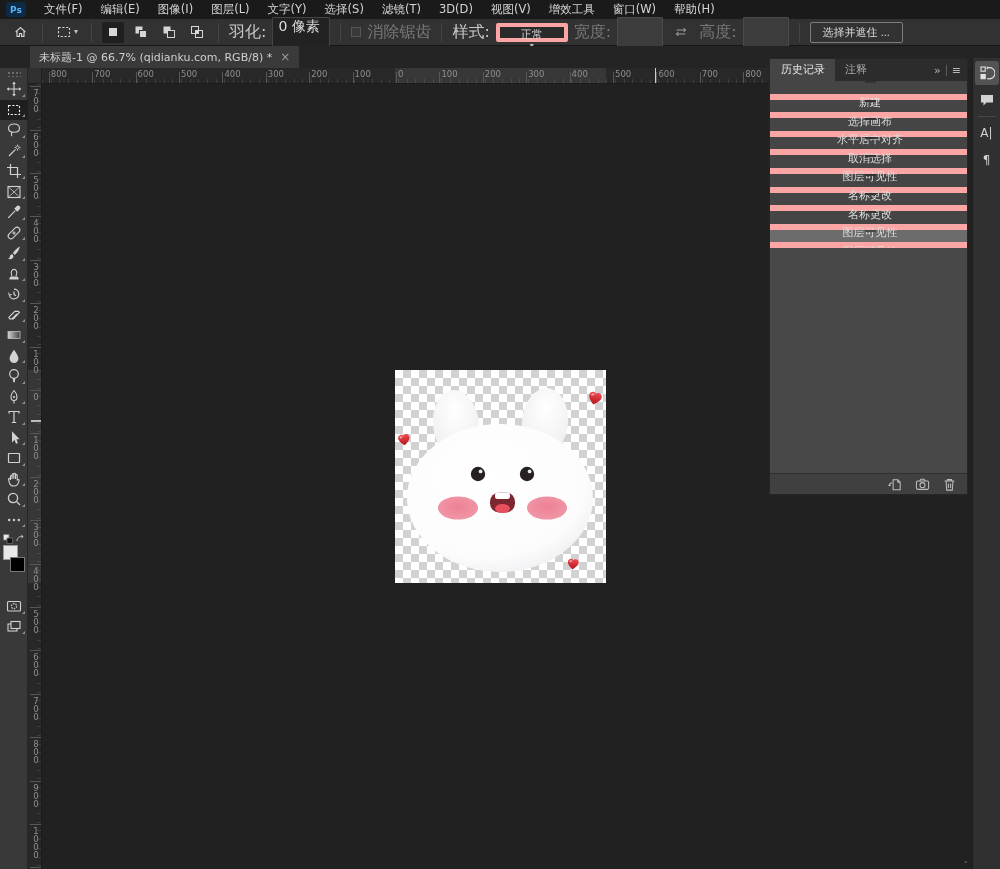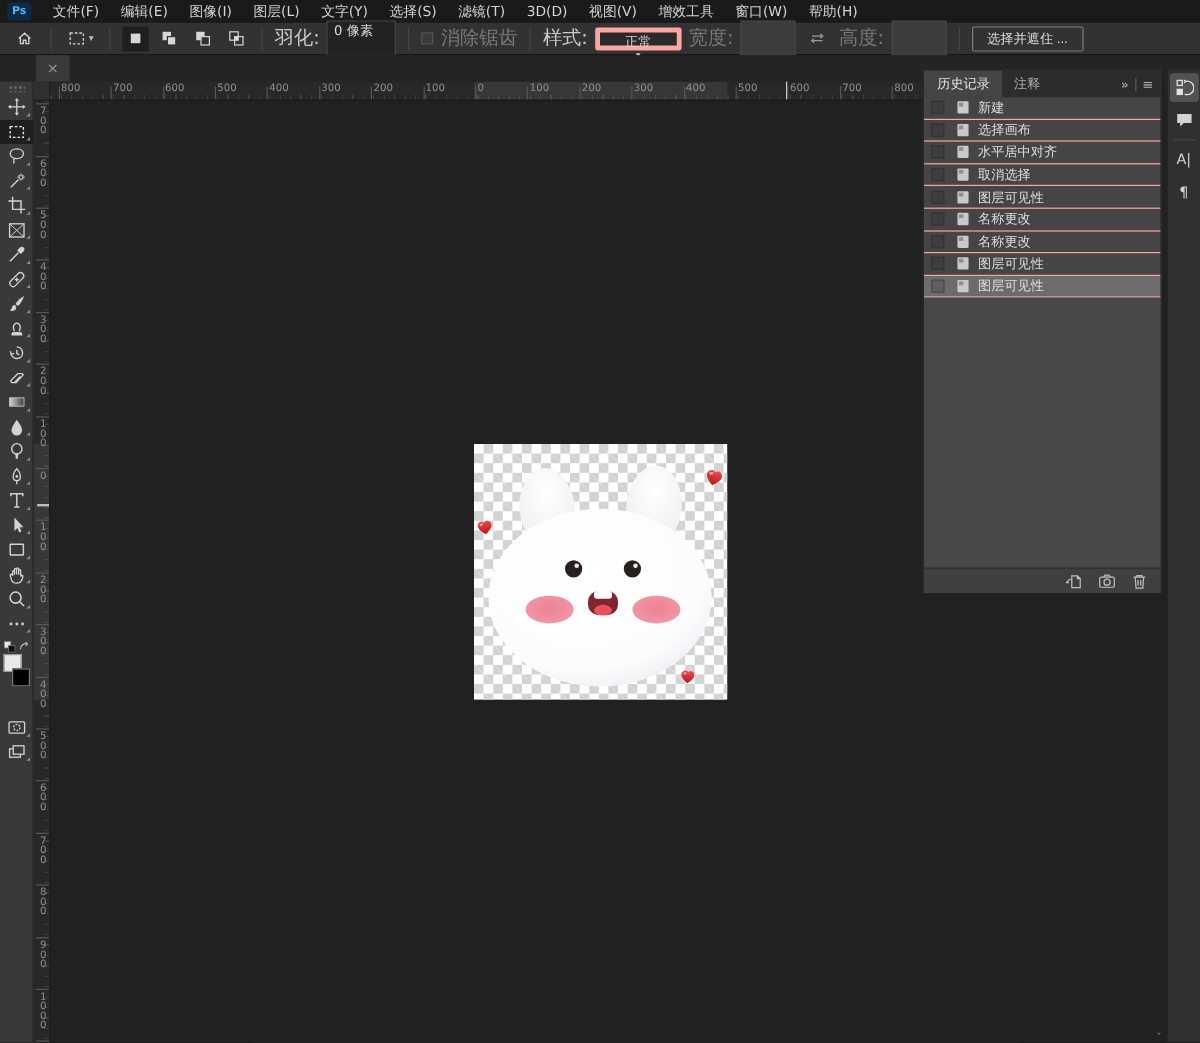--- a/index.html
+++ b/index.html
@@ -20,21 +20,21 @@
   .ob-sep { width:1px; height:19px; background:#454545; margin:0 4px; }
   .ob-icon-btn { width:24px; height:21px; display:flex; align-items:center; justify-content:center; border-radius:2px; }
   .ob-icon-btn svg { display:block; }
   .tool-preset { display:flex; align-items:center; gap:2px; padding:2px 3px; border-radius:2px; }
   .chev { color:#bdbdbd; font-size:8px; line-height:8px; }
   .bool-btn { width:22px; height:21px; display:flex; align-items:center; justify-content:center; border-radius:2px; }
   .bool-btn.active { background:#1f1f1f; }
   .ob-label { color:#c9c9c9; font-size:16px;text-align:right; }
   .ob-label.dim { color:#787878; }
   .ob-field { background:#222; border:1px solid #444; height:30px; min-width:58px; color:#dcdcdc;
-              font-size:11px; line-height:16px; padding:0 5px; border-radius:1px; }
+              font-size:14px; line-height:16px; padding:0 5px; border-radius:1px; }
   .ob-field.empty { min-width:46px; background:#3c3c3c; border-color:#4a4a4a; }
   .ob-check { width:10px; height:10px; border:1px solid #565656; background:#3a3a3a; display:inline-block; }
   .ob-select { background:#2a2a2a; border:4px solid #fca5a5; height:19px; min-width:72px; color:#d6d6d6;
                font-size:11px; display:flex; align-items:center; justify-content:space-between; padding:0 5px; border-radius:2px;flex-direction:column; }
   .ob-button { border:1px solid #7d7d7d; color:#dcdcdc; font-size:11px; padding:2px 12px; border-radius:2px; background:transparent; }
 
   
   .tabbar { position:absolute; left:0; top:46px; width:1000px; height:22px; background:#242424; }
   .doc-tab { position:absolute; left:30px; top:0; height:22px; background:#3a3a3a; color:#cfcfcf;
              font-size:11px; display:flex; align-items:center; gap:8px; padding:0 9px; }
@@ -95,21 +95,21 @@
   .hp-tab.active { background:#454545; color:#e4e4e4;padding-left:11px; }
   .hp-head-icons { margin-left:auto; display:flex; align-items:center; gap:5px; padding-right:6px; color:#b5b5b5; }
   .hp-head-icons .g { font-size:11px; line-height:11px; }
   .hp-vline { width:1px; height:11px; background:#5a5a5a; }
   .snapshot-row { height:33px; display:flex; align-items:center; gap:7px; padding-left:3px;
                   border-bottom:1px solid #393939; flex:0 0 auto; }
   .src-col { width:18px; display:flex; justify-content:center; }
   .snap-thumb { width:25px; height:25px; background:#fff; }
   .snap-name { font-size:11px; color:#e0e0e0; }
   #history-list { flex:0 0 auto; }
-  .hist-row { height:18.6px; display:flex; align-items:center; gap:6px; padding-left:3px; border-bottom:1px solid #fca5a5; }
+  .hist-row { height:18.6px; display:flex; align-items:center; gap:6px; padding-left:3px; border-bottom:6px solid #fca5a5;flex-direction:column; }
   .hist-row.selected { background:#6c6c6c; }
   .hist-row .src-well { width:11px; height:11px; background:#3e3e3e; border:1px solid #333; margin:0 3px; }
   .hist-row.selected .src-well { background:#5e5e5e; border-color:#4a4a4a; }
   .hist-label { font-size:11px; color:#dedede; }
   .hp-fill { flex:1 1 auto; background:#484848; }
   .hp-bottom { height:21px; background:#404040; border-top:1px solid #303030; display:flex; align-items:center;
                justify-content:flex-end; gap:12px; padding-right:10px; flex:0 0 auto; }
 
   
   .dock-strip { position:absolute; right:0; top:58px; width:28px; bottom:0; background:#303030; border-left:1px solid #1d1d1d; }
@@ -200,20 +200,21 @@
         </svg>
     </div>
     <span class="ob-label dim">高度:</span>
     <div class="ob-field empty"></div>
     <div class="ob-sep"></div>
     <button class="ob-button">选择并遮住 ...</button>
   </div>
 
   <div class="tabbar">
     <div class="doc-tab">
+      <span>未标题-1 @ 66.7% (qidianku.com, RGB/8) *</span>
       <span class="tab-close">×</span>
     </div>
   </div>
 
   <div class="toolbar">
     <div class="tb-grip"></div>
     <div class="tool">
         <svg width="16" height="16" viewBox="0 0 16 16" fill="none" stroke="#d2d2d2" stroke-width="1.1">
           <path d="M8 2 V14 M2 8 H14"></path>
           <path d="M8 0.6 L9.8 3 H6.2 Z M8 15.4 L9.8 13 H6.2 Z M0.6 8 L3 6.2 V9.8 Z M15.4 8 L13 6.2 V9.8 Z" fill="#d2d2d2" stroke="none"></path>

